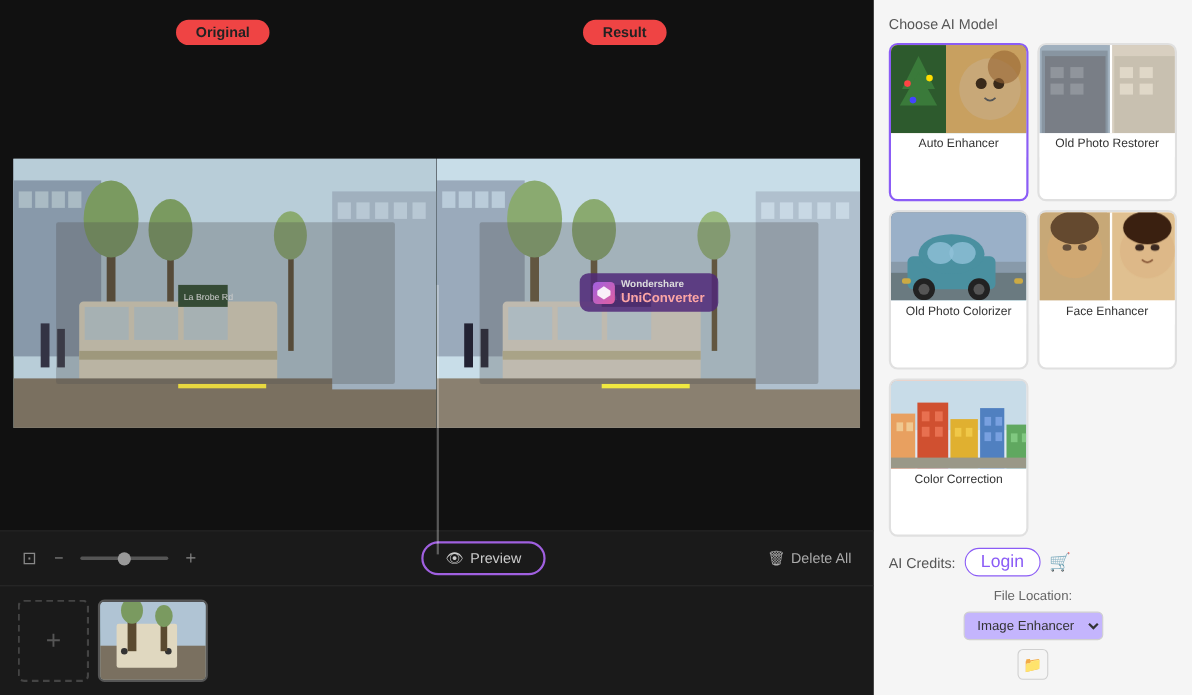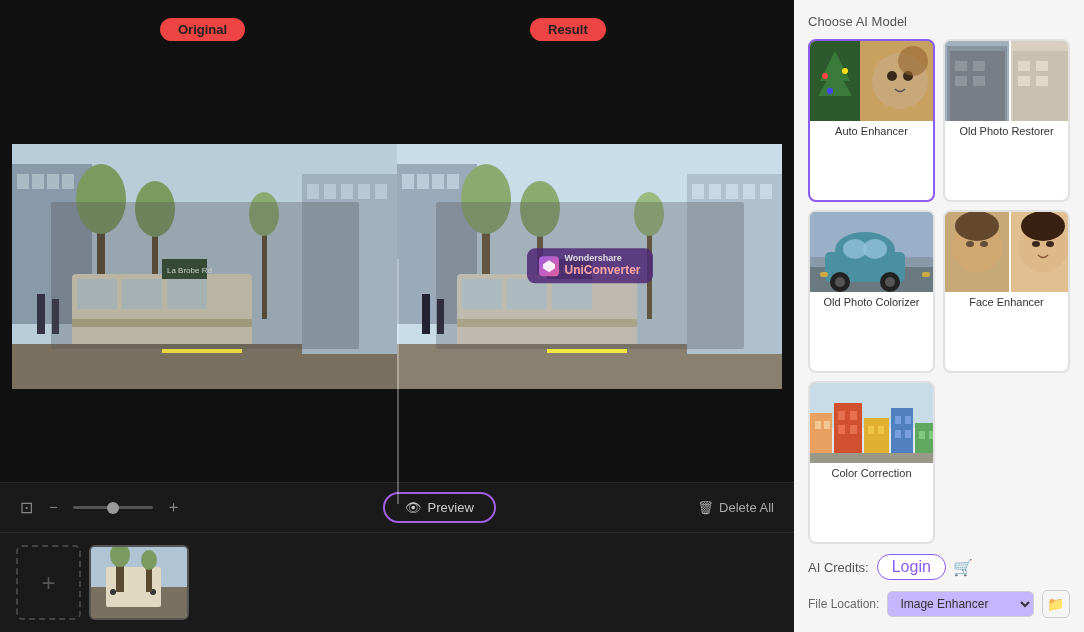--- a/index.html
+++ b/index.html
@@ -336,20 +336,21 @@
       padding: 12px;
       cursor: pointer;
       margin-bottom: 10px;
       box-shadow: 0 2px 8px rgba(139,74,212,0.4);
     }
 
     .file-location-row {
       display: flex;
       align-items: center;
       gap: 8px;
+      flex-direction: column;
     }
 
     .file-location-label {
       font-size: 12px;
       color: #666;
       white-space: nowrap;
     }
 
     .file-location-select {
       flex: 1;

